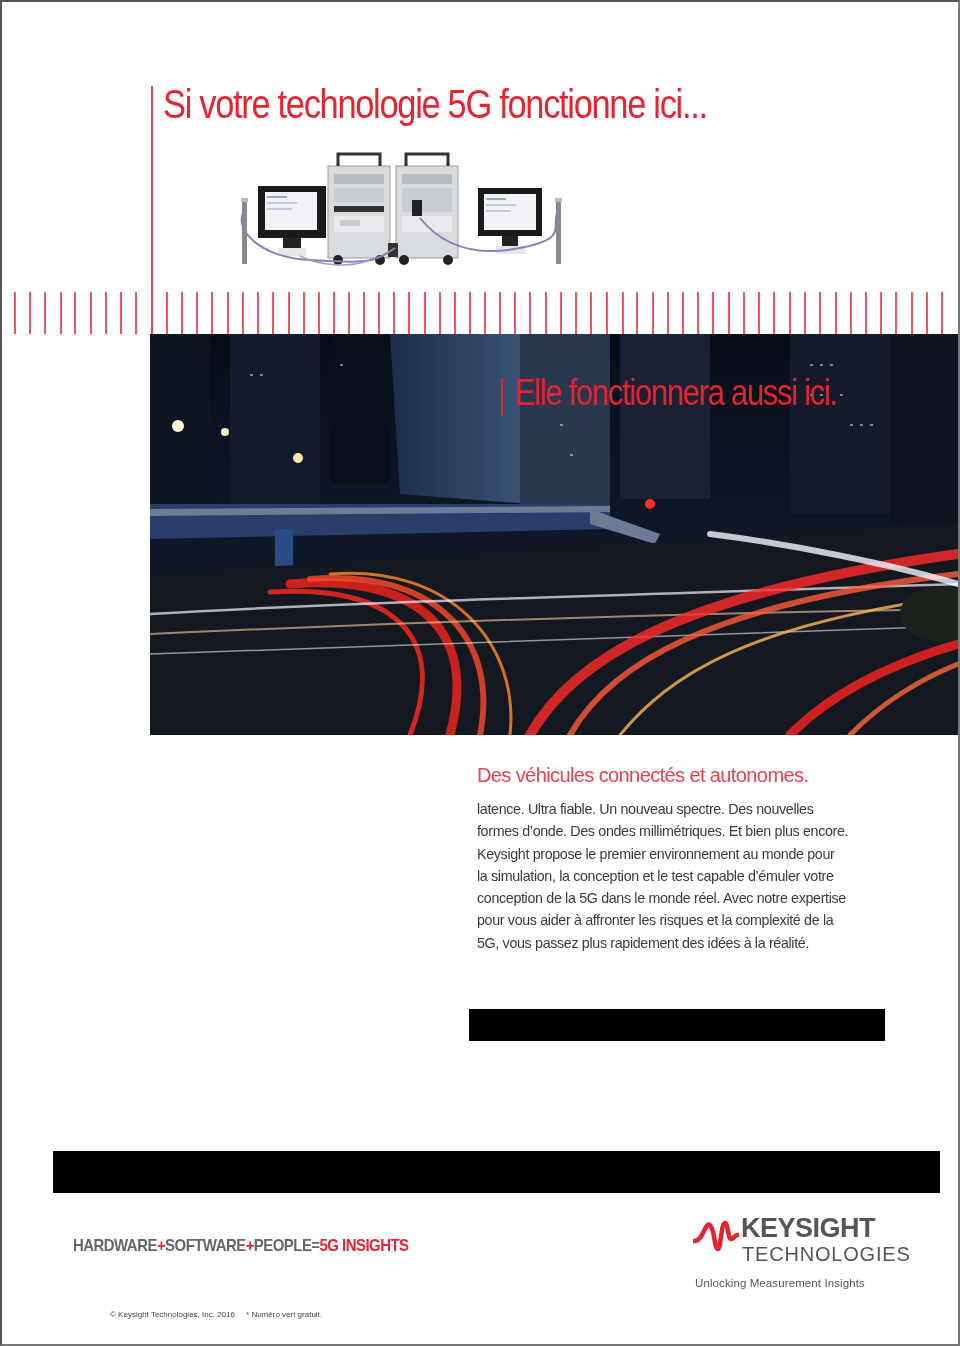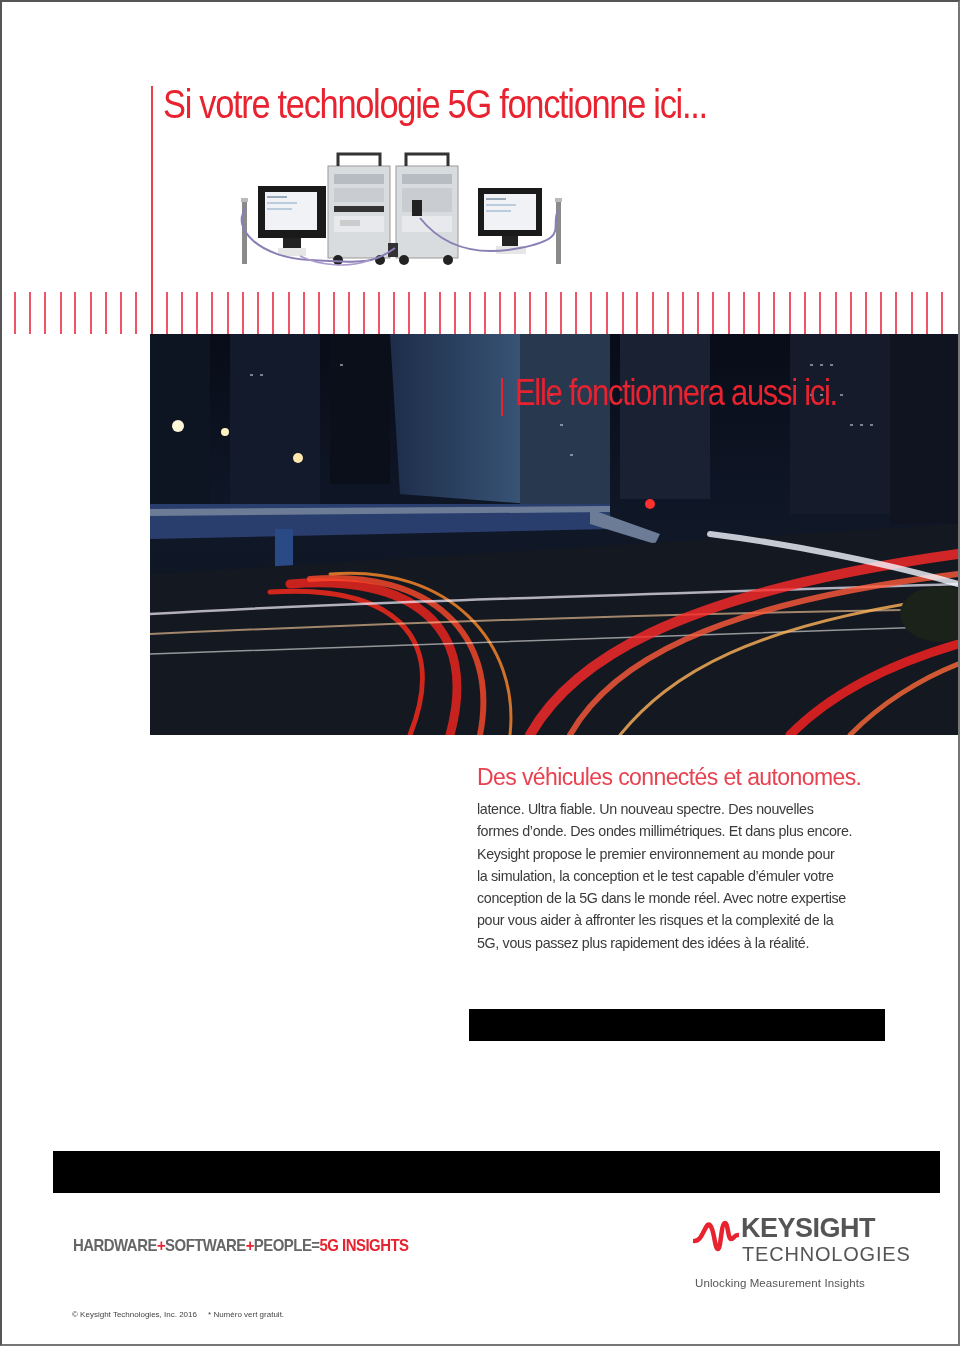--- a/index.html
+++ b/index.html
@@ -10,21 +10,21 @@
   .headline { position:absolute; left:163px; top:82px; color:#e8222f; font-size:40px; letter-spacing:-1.5px;
               font-family:"Liberation Sans Narrow","Liberation Sans", sans-serif; transform:scaleX(0.86); transform-origin:left top; white-space:nowrap; font-weight:normal; }
   .ticks { position:absolute; top:292px; height:42px; left:0; width:960px; }
   .tick { position:absolute; top:0; width:2px; height:42px; background:#ee5465; }
   .equip { position:absolute; left:220px; top:148px; width:350px; height:122px; }
   .photo { position:absolute; left:150px; top:334px; width:808px; height:401px; overflow:hidden;
            background:linear-gradient(180deg,#0a0f1c 0%,#0d1426 35%,#1a1f2e 48%,#1b2333 55%,#121820 100%); }
   .photo-sub { position:absolute; left:515px; top:372px; color:#e8222f; font-size:36px; letter-spacing:-1.5px;
                transform:scaleX(0.86); transform-origin:left top; white-space:nowrap; }
   .sub-bar { position:absolute; left:501px; top:378px; width:2px; height:38px; background:#e8222f; }
-  .section-title { position:absolute; left:477px; top:764px; color:#e8414f; font-size:23px; letter-spacing:-0.6px; white-space:nowrap; }
+  .section-title { position:absolute; left:477px; top:764px; color:#e8414f; font-size:20px; letter-spacing:-0.6px; white-space:nowrap; }
   .body-text { position:absolute; left:477px; top:798px; width:400px; color:#3a3a3a; font-size:14.3px; line-height:22.3px; letter-spacing:-0.35px; }
   .body-text p { margin:0; white-space:nowrap; }
   .redact { position:absolute; background:#000; }
   .tagline { position:absolute; left:73px; top:1236px; font-size:17px; font-weight:bold; letter-spacing:-0.6px; color:#666; white-space:nowrap;
              transform:scaleX(0.88); transform-origin:left top; }
   .tagline .plus { color:#e8222f; }
   .tagline .red { color:#e8222f; }
   .logo { position:absolute; left:693px; top:1213px; width:210px; height:80px; }
   .logo-word { position:absolute; left:48px; top:0px; color:#555; font-size:27px; font-weight:bold; letter-spacing:-0.5px; }
   .logo-sub { position:absolute; left:49px; top:30px; color:#555; font-size:20px; letter-spacing:0.8px; }
@@ -227,21 +227,21 @@
   </svg>
 </div>
 
 <div class="sub-bar"></div>
 <div class="photo-sub">Elle fonctionnera aussi ici.</div>
 
 <h2 class="section-title" style="margin:0; font-weight:normal;">Des véhicules connectés et autonomes.</h2>
 
 <div class="body-text">
   <p>latence. Ultra fiable. Un nouveau spectre. Des nouvelles</p>
-  <p>formes d’onde. Des ondes millimétriques. Et dans plus encore.</p>
+  <p>formes d’onde. Des ondes millimétriques. Et bien plus encore.</p>
   <p>Keysight propose le premier environnement au monde pour</p>
   <p>la simulation, la conception et le test capable d’émuler votre</p>
   <p>conception de la 5G dans le monde réel. Avec notre expertise</p>
   <p>pour vous aider à affronter les risques et la complexité de la</p>
   <p>5G, vous passez plus rapidement des idées à la réalité.</p>
 </div>
 
 <div class="redact" style="left:469px; top:1009px; width:416px; height:32px;"></div>
 <div class="redact" style="left:53px; top:1151px; width:887px; height:42px;"></div>
 
@@ -251,13 +251,13 @@
 
 <div class="logo">
   <svg width="46" height="42" viewBox="0 0 46 42" style="position:absolute;left:0;top:2px;">
     <path d="M1 26 C6 26, 8 22, 11 16 C14 10, 16 6, 19 14 C22 22, 22 34, 25 34 C28 34, 28 8, 32 8 C35 8, 35 24, 38 24 C41 24, 41 20, 45 20" fill="none" stroke="#e8222f" stroke-width="4.5" stroke-linecap="round" stroke-linejoin="round"></path>
   </svg>
   <div class="logo-word">KEYSIGHT</div>
   <div class="logo-sub">TECHNOLOGIES</div>
   <div class="logo-tag">Unlocking Measurement Insights</div>
 </div>
 
-<div class="copyright" style="white-space:pre;">© Keysight Technologies, Inc. 2016     * Numéro vert gratuit.</div>
+<div class="copyright" style="white-space:pre;margin-left:38px;">© Keysight Technologies, Inc. 2016     * Numéro vert gratuit.</div>
 
 </body></html>

